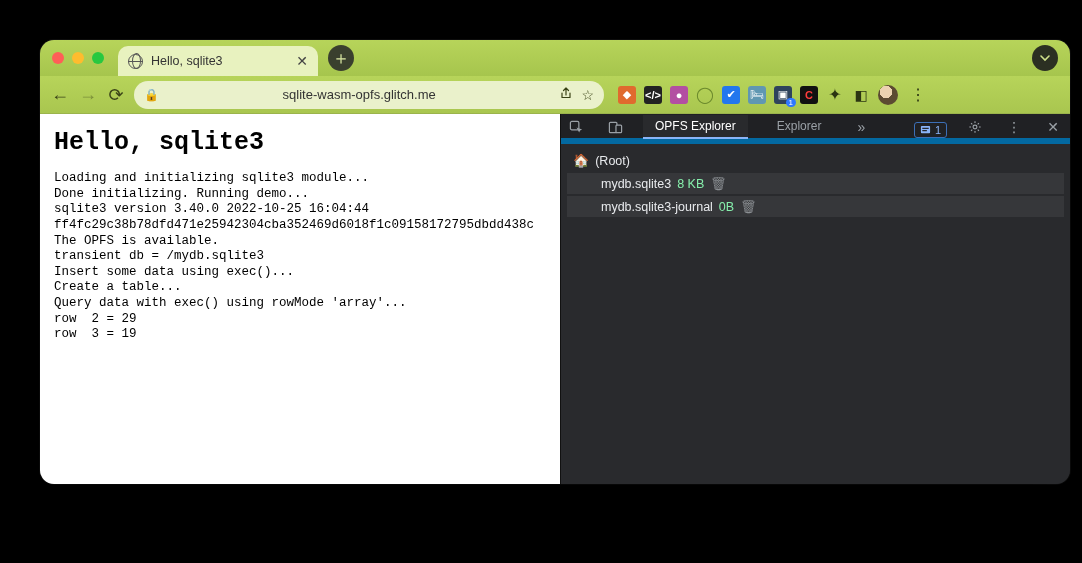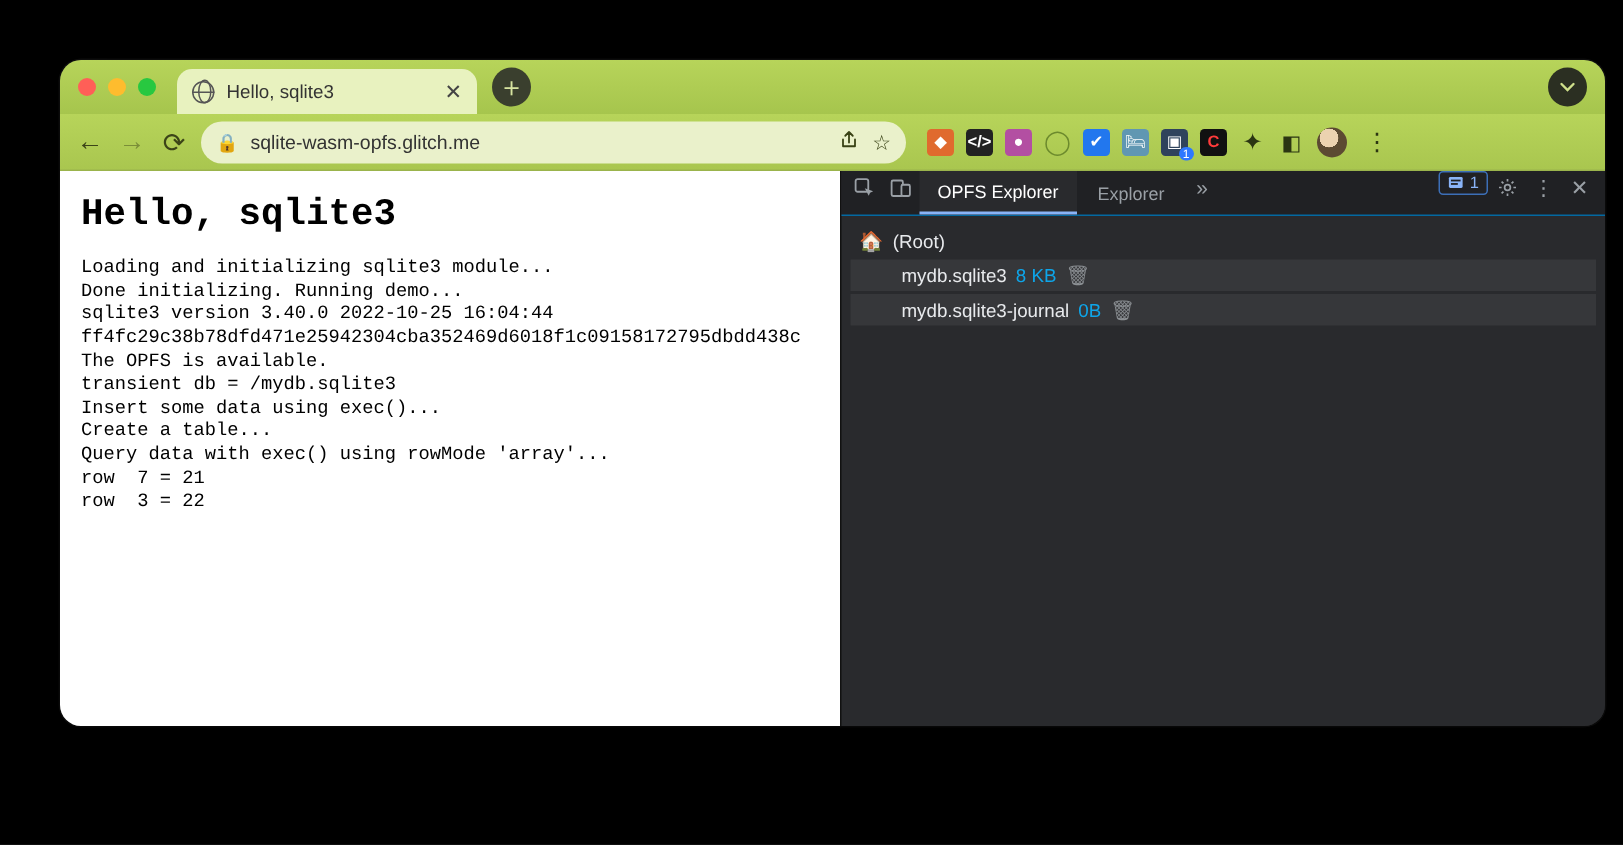--- a/index.html
+++ b/index.html
@@ -84,21 +84,21 @@
     height: 28px;
     background:#eaf1cb;
     border-radius:14px;
     display:flex; align-items:center;
     padding:0 10px;
     gap:8px;
     font-size:13px;
     color:#333;
   }
   .lock { font-size:12px; color:#394215;}
-  .omnibox .url { flex:1; }
+  .omnibox .url { flex:1;text-align:center; }
   .omnibox .history{ font-size:13px; color:#394215;}
   .omnibox .star{ font-size:14px; color:#394215;}
   .ext-row { display:flex; align-items:center; gap:8px; margin-left:6px;}
   .ext { width:18px; height:18px; border-radius:3px; display:flex;align-items:center;justify-content:center;font-size:11px;color:#fff;}
   .ext.a{background:#e06a2e;}
   .ext.b{background:#222;color:#fff;font-weight:700;}
   .ext.c{background:#b34fa2;}
   .ext.d{background:transparent;color:#6c8a2d;font-size:16px;}
   .ext.e{background:#2277ee;}
   .ext.f{background:#6097b2;}
@@ -128,25 +128,25 @@
     background:#292a2d;
     color:#ddd;
     display:flex;
     flex-direction:column;
     min-width:0;
     border-left:1px solid #111;
   }
   .dt-tabs{
     height:30px;
     background:#202124;
-    border-bottom:1px solid #0369a1;
-    display:flex; align-items:flex-start;
+    border-bottom:6px solid #0369a1;
+    display:flex; align-items:flex-end;
     font-size:12px;
     padding: 0 6px 0 4px;
-    gap:2px;
+    gap:17px;
   }
   .dt-ic{ width:22px; height:22px; display:flex;align-items:center;justify-content:center; color:#9aa0a6; font-size:14px;}
   .dt-tabs .tabbtn{
     padding:0 12px; height:100%; display:flex; align-items:center; color:#9aa0a6;
   }
   .dt-tabs .tabbtn.active{ background:#292a2d; color:#fff; border-bottom:2px solid #8ab4f8; margin-bottom:-1px;}
   .dt-tabs .spacer{flex:1;}
   .badge{
     display:flex;align-items:center;gap:4px;
     border:1px solid #3c6fb7; color:#8ab4f8; border-radius:3px;
@@ -155,21 +155,21 @@
   
   .tree{ padding:6px 6px; font-size:12.5px;}
   .tree-row{
     display:flex; align-items:center; gap:6px;
     padding:3px 6px; border-radius:0;
   }
   .tree-row.root{ color:#ddd;}
   .tree-row.file{ background:#36373a; margin:2px 0 0 0; }
   .tree-row .indent{ display:inline-block; }
   .tree-row .fname{ color:#e8eaed;}
-  .tree-row .fsize{ color:#0ea5e9;}
+  .tree-row .fsize{ color:#86efac;}
   .trash{ color:#8b8f93; font-size:13px; }
   .home{ font-size:13px;}
 </style>
 </head>
 <body>
 
 <div class="window">
 
   <div class="tabbar">
     <div class="traffic">
@@ -228,22 +228,22 @@
       <div id="console-lines">
           <div class="line">Loading and initializing sqlite3 module...</div>
           <div class="line">Done initializing. Running demo...</div>
           <div class="line">sqlite3 version 3.40.0 2022-10-25 16:04:44</div>
           <div class="line">ff4fc29c38b78dfd471e25942304cba352469d6018f1c09158172795dbdd438c</div>
           <div class="line">The OPFS is available.</div>
           <div class="line">transient db = /mydb.sqlite3</div>
           <div class="line">Insert some data using exec()...</div>
           <div class="line">Create a table...</div>
           <div class="line">Query data with exec() using rowMode 'array'...</div>
-          <div class="line">row  7 = 21</div>
-          <div class="line">row  3 = 22</div>
+          <div class="line">row  2 = 29</div>
+          <div class="line">row  3 = 19</div>
         </div>
     </div>
 
     <div class="devtools">
       <div class="dt-tabs">
         <div class="dt-ic">
           <svg width="15" height="15" viewBox="0 0 16 16">
               <rect x="1.5" y="1.5" width="9" height="9" rx="1.5" stroke="#9aa0a6" stroke-width="1.3" fill="none"></rect>
               <path d="M8 8l6 2.2-2.2 1-1 2.2z" fill="#9aa0a6"></path>
             </svg>

